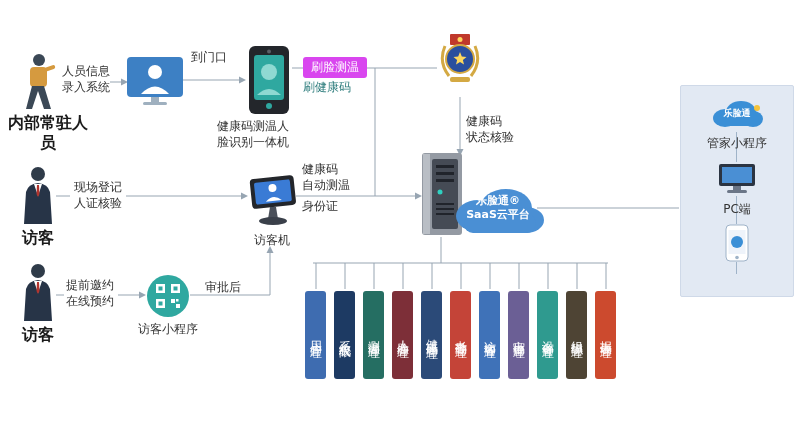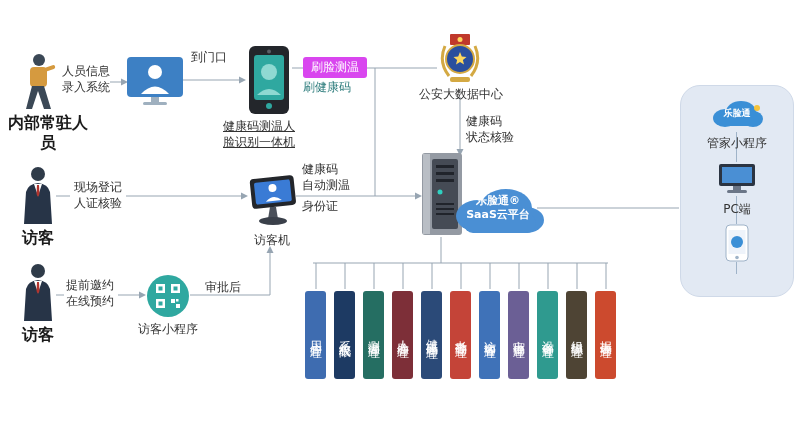--- a/index.html
+++ b/index.html
@@ -5,21 +5,21 @@
   html,body{margin:0;padding:0;background:#fff;}
   body{font-family:"DejaVu Sans","Liberation Sans",sans-serif;}
   .canvas{position:relative;width:800px;height:425px;background:#fff;overflow:hidden;}
   .abs{position:absolute;}
   svg.lines{position:absolute;left:0;top:0;width:800px;height:425px;pointer-events:none;}
   .lbl{font-size:12px;color:#333;line-height:1.3;}
   .cap{font-size:16px;color:#1a1a1a;font-weight:600;line-height:1.25;}
   .center{text-align:center;}
   .badge{background:#d946ef;color:#fff;font-size:12px;padding:2px 8px;border-radius:3px;display:inline-block;}
   .tealtxt{color:#2e7d7d;font-size:12px;}
-  .panel{background:#e2e9f3;border:1px solid #cfd9e8;border-radius:20px;}
+  .panel{background:#e2e9f3;border:1px solid #cfd9e8;border-radius:2px;}
   .modules-row{position:absolute;left:305px;top:291px;height:88px;display:flex;gap:8px;}
   .module-bar{width:21px;height:88px;border-radius:3px;display:flex;align-items:center;justify-content:center;
     writing-mode:vertical-rl;text-orientation:upright;color:#fff;font-size:12px;letter-spacing:2px;}
   .cloud-wrap{position:absolute;}
   .cloud-text{position:absolute;left:0;top:14px;width:100%;text-align:center;color:#fff;font-size:11px;font-weight:700;line-height:1.3;}
   .vline{position:absolute;width:1px;background:#9fb3c8;}
 </style>
 </head>
 <body>
 
@@ -95,40 +95,39 @@
   <div class="abs" style="left:247px;top:46px;width:44px;height:68px;">
     <svg viewBox="0 0 44 68" width="44" height="68">
       <rect x="2" y="0" width="40" height="68" rx="6" fill="#23262b"></rect>
       <circle cx="22" cy="5.5" r="2" fill="#5a5f66"></circle>
       <rect x="7" y="9" width="30" height="45" rx="3" fill="#2fa8a0"></rect>
       <circle cx="22" cy="26" r="8" fill="#8fd9d2"></circle>
       <path d="M10 49 Q22 37 34 49 L10 49 Z" fill="#8fd9d2"></path>
       <circle cx="22" cy="60" r="3" fill="#2fa8a0"></circle>
     </svg>
   </div>
-  <div class="abs lbl center" style="left:216px;top:119px;width:86px;text-decoration:underline;">
+  <div class="abs lbl center" style="left:210px;top:119px;width:86px;">
     <div>健康码测温人</div>
     <div>脸识别一体机</div>
   </div>
 
   <div class="abs badge" style="left:303px;top:57px;">刷脸测温</div>
   <div class="abs tealtxt" style="left:303px;top:79px;">刷健康码</div>
 
   <div class="abs" style="left:437px;top:32px;width:46px;height:54px;">
     <svg viewBox="0 0 46 54" width="46" height="54">
       <path d="M8 14 Q1 30 12 44" stroke="#d4a943" stroke-width="3" fill="none"></path>
       <path d="M38 14 Q45 30 34 44" stroke="#d4a943" stroke-width="3" fill="none"></path>
       <rect x="13" y="2" width="20" height="11" rx="1" fill="#c0392b"></rect>
       <circle cx="23" cy="7.5" r="2.5" fill="#ffd75e"></circle>
       <circle cx="23" cy="27" r="14" fill="#2b4f9e" stroke="#d4a943" stroke-width="2"></circle>
       <polygon points="23,20 24.8,24.6 29.5,24.9 25.9,27.9 27,32.5 23,30 19,32.5 20.1,27.9 16.5,24.9 21.2,24.6" fill="#ffd75e"></polygon>
       <rect x="13" y="45" width="20" height="5" rx="2" fill="#d4a943"></rect>
     </svg>
   </div>
-  <div class="abs lbl center" style="left:416px;top:87px;width:90px;">公安大数据中心</div>
 
   <div class="abs lbl" style="left:466px;top:114px;width:60px;background:#fff;">
     <div>健康码</div>
     <div>状态核验</div>
   </div>
 
   <div class="abs" style="left:420px;top:151px;width:44px;height:86px;">
     <svg viewBox="0 0 44 86" width="44" height="86">
       <rect x="2" y="2" width="40" height="82" rx="3" fill="#949aa3"></rect>
       <rect x="3" y="3" width="7" height="80" fill="#b9bec5"></rect>

